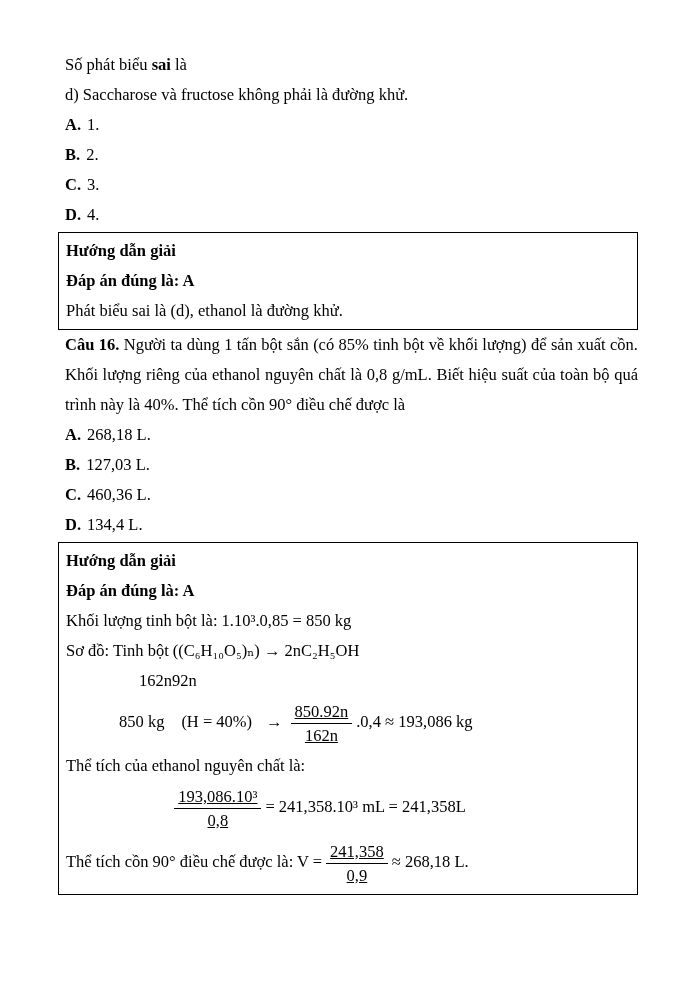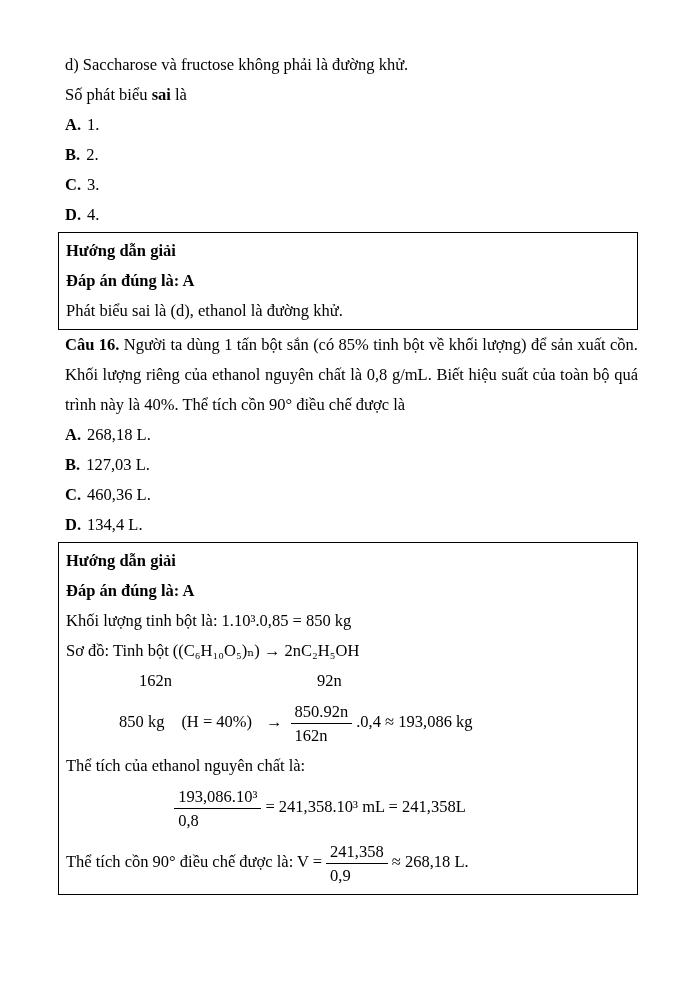--- a/index.html
+++ b/index.html
@@ -20,45 +20,46 @@
   .box {
     border: 1.5px solid #000;
     padding: 3px 7px;
     margin: 2px 0 0 0;
   }
   .box p { padding-left: 0; }
   
   .frac {
     display: inline-block;
     vertical-align: middle;
-    text-align: left;
+    text-align: center;
     line-height: 21px;
     margin: 0 4px;
+    text-decoration: underline;
   }
   .frac .num { display: block; border-bottom: 1px solid #000; padding: 0 4px 1px 4px; }
   .frac .den { display: block; padding: 1px 4px 0 4px; }
   
   .molar-line .molar-left { margin-left: 73px; }
-  .molar-line .molar-right { margin-left: 145px; }
+  .molar-line .molar-right { }
   .calc-line { padding-top: 5px; padding-bottom: 5px; }
   .calc-line .amount { margin-left: 53px; margin-right: 17px; }
   .calc-line .cond { margin-right: 14px; }
   .calc-line .arrow { margin-right: 4px; }
   .centered { text-align: center; padding-right: 60px; }
 </style>
 </head>
 <body>
 
 <div class="content">
 
+  <p class="indent"><span>Số phát biểu </span><b>sai</b><span> là</span></p>
+
   <p class="indent">
     <span>d) Saccharose và fructose không phải là đường khử.</span>
   </p>
-
-  <p class="indent"><span>Số phát biểu </span><b>sai</b><span> là</span></p>
 
   <p class="indent"><b class="opt-label">A.</b><span>1.</span></p>
   <p class="indent"><b class="opt-label">B.</b><span>2.</span></p>
   <p class="indent"><b class="opt-label">C.</b><span>3.</span></p>
   <p class="indent"><b class="opt-label">D.</b><span>4.</span></p>
 
   <div class="box">
     <p class="bold">Hướng dẫn giải</p>
     <p class="bold">Đáp án đúng là: A</p>
     <p>Phát biểu sai là (d), ethanol là đường khử.</p>

